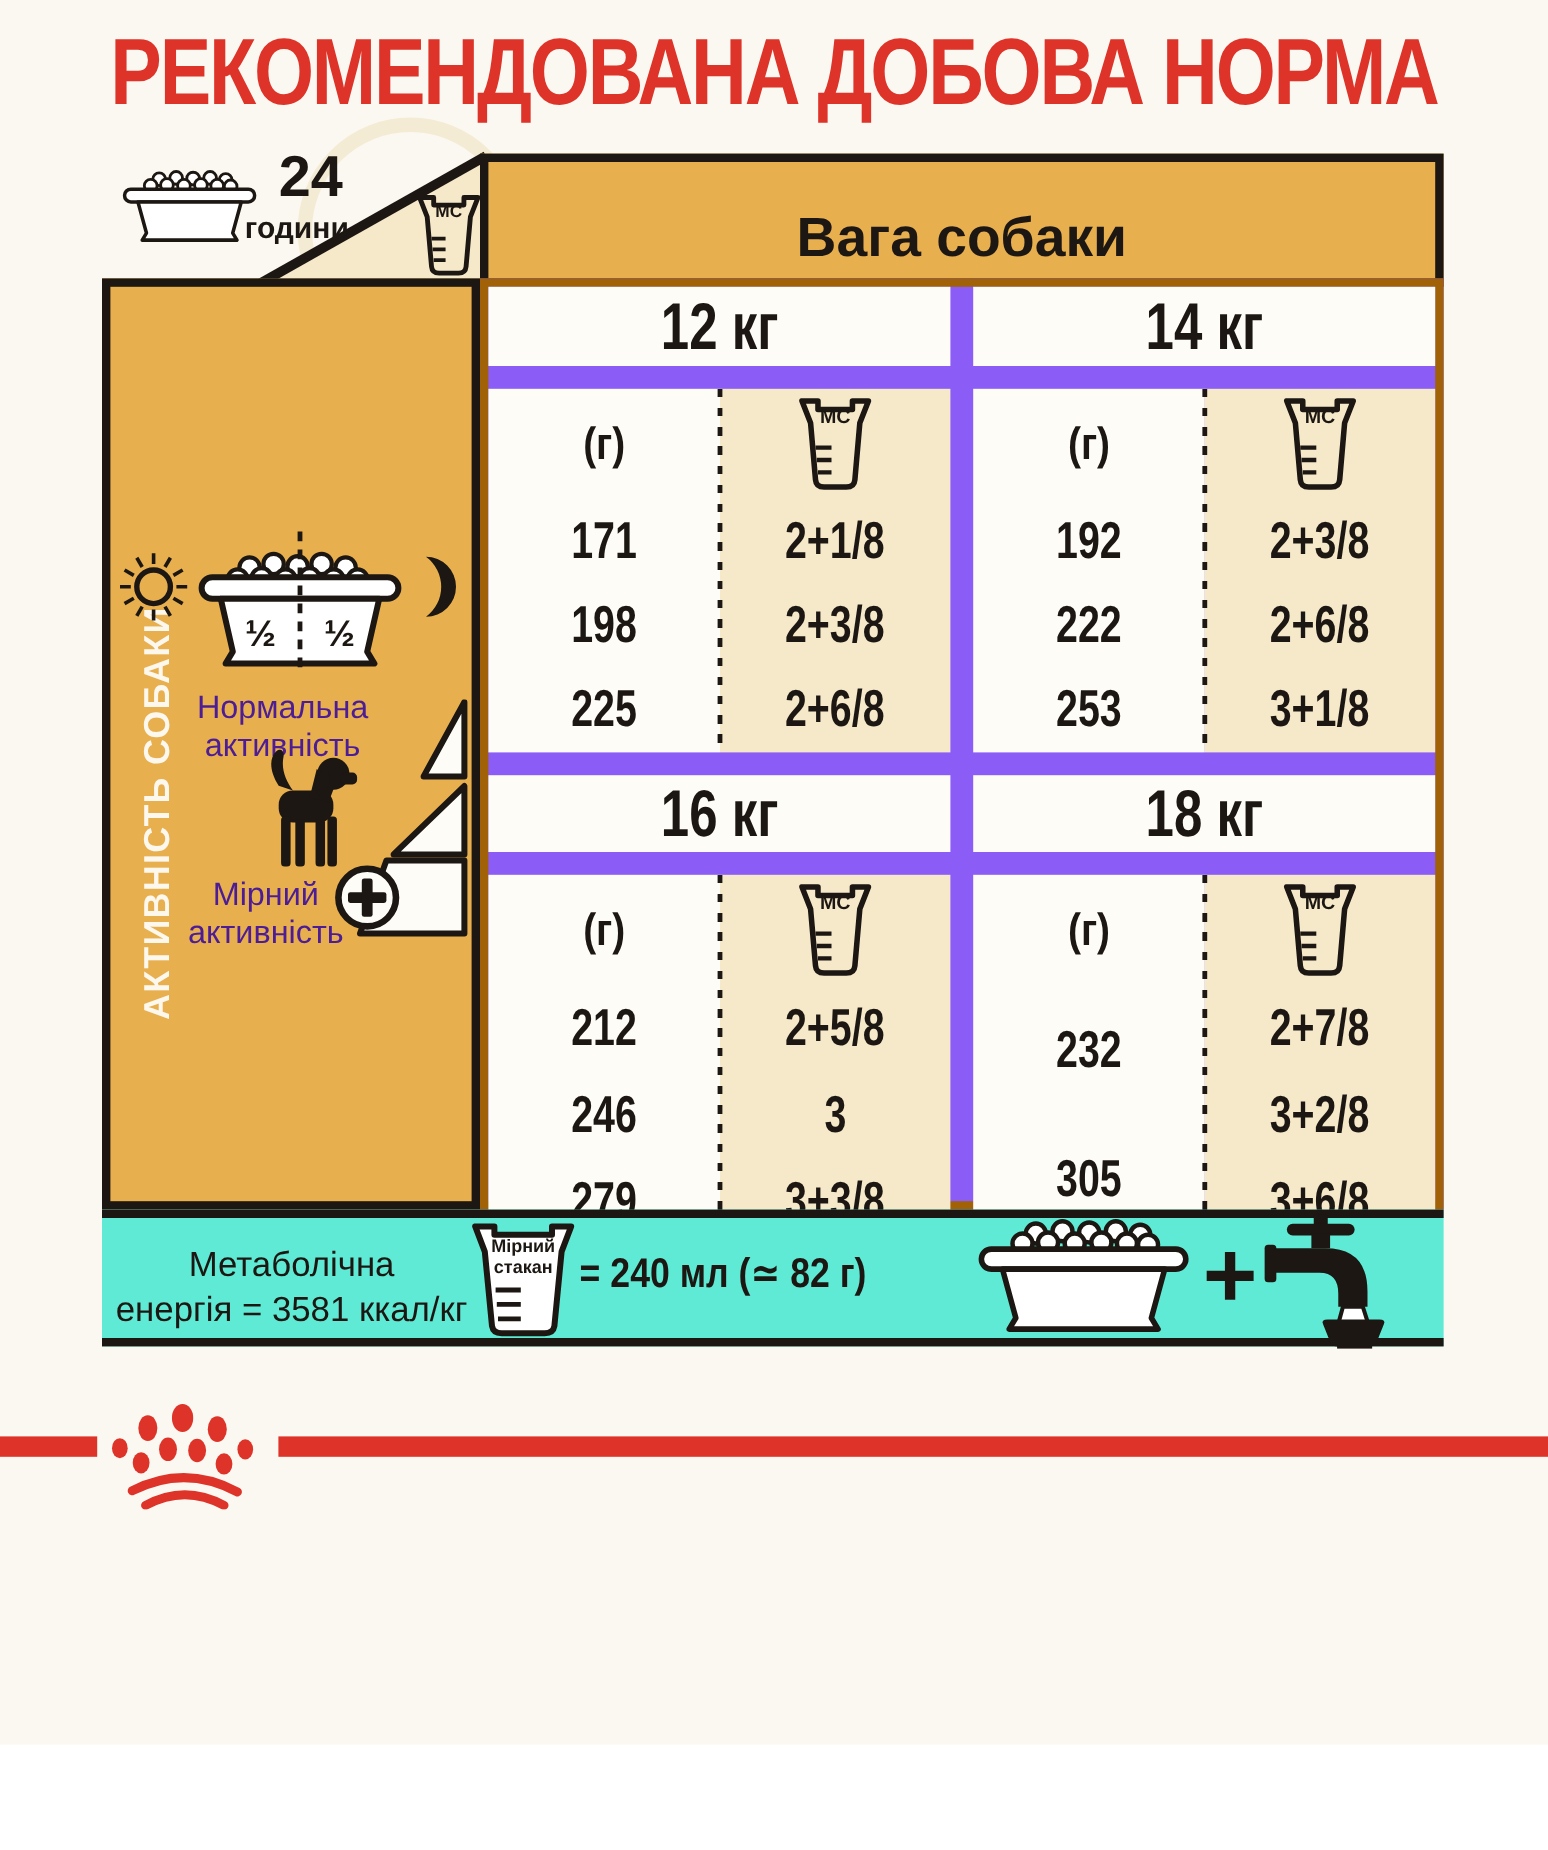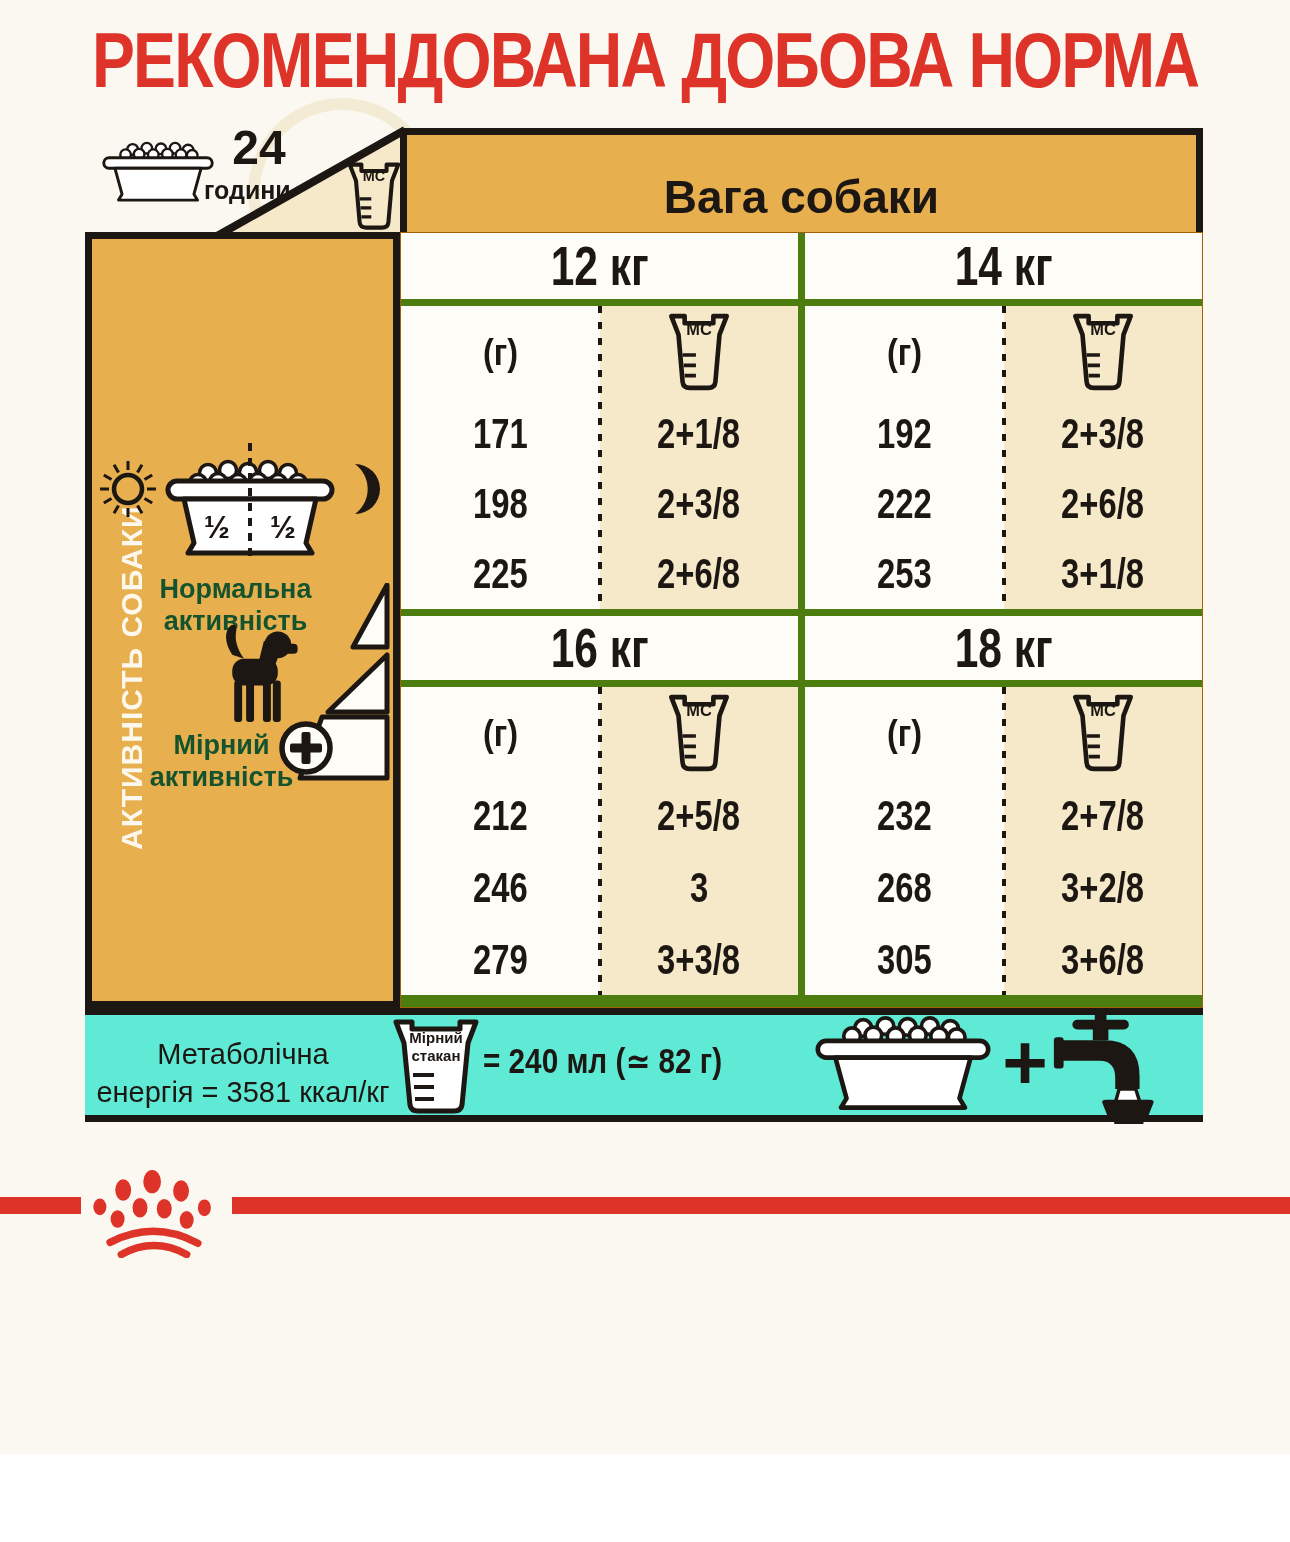--- a/index.html
+++ b/index.html
@@ -35,27 +35,27 @@
   
   .sidebar{
     left:85px; top:232px; width:315px; height:776px;
     background:#e8af4f; border:7px solid #1c1712; box-sizing:border-box;
   }
   .vlabel{
     left:-125px; top:426px; width:330px; height:40px; line-height:40px;
     text-align:center; transform:rotate(-90deg);
     color:#fdf8ee; font-size:30px; font-weight:bold; letter-spacing:1px; white-space:nowrap;
   }
-  .side-label{ text-align:center; font-size:27px; line-height:32px; font-weight:bold; color:#14532d;}
+  .side-label{ text-align:center; font-size:27px; line-height:32px; font-weight:normal; color:#4c1d95;}
   
   .grid{
     left:400px; top:232px; width:803px; height:776px;
-    background:#4d7c0f; border:1px solid #a16207; box-sizing:border-box;
+    background:#8b5cf6; border:7px solid #a16207; box-sizing:border-box;
     display:grid; grid-template-columns:1fr 1fr;
-    grid-template-rows:66px 303px 64px 308px; gap:7px;
+    grid-template-rows:66px 303px 64px 308px; gap:19px;
   }
   .wcell{background:#fdfcf6; display:flex; align-items:center; justify-content:center;}
   .wcell span{font-size:50px; font-weight:bold; transform:scale(0.85,1.1); white-space:nowrap;}
   .dcell{position:relative; display:flex;}
   .gcol{width:50%; background:#fdfcf6; display:flex; flex-direction:column;}
   .mcol{width:50%; background:#f6e9ca; display:flex; flex-direction:column;}
   .dots{
     position:absolute; top:0; bottom:0; left:calc(50% - 2px); width:4px;
     background:repeating-linear-gradient(to bottom,#1c1712 0 7px,transparent 7px 16px);
   }
@@ -333,23 +333,20 @@
 
     <div class="dcell">
       <div class="gcol">
         <div class="chead">
             <span class="g">(г)</span>
           </div>
         <div class="vrow">
             <span>232</span>
           </div>
         <div class="vrow">
-            <span>268</span>
-          </div>
-        <div class="vrow">
             <span>305</span>
           </div>
       </div>
       <div class="mcol">
         <div class="chead">
           <svg width="62" height="80" viewBox="0 0 60 78">
             <path d="M3 4 H16 V11 H44 V4 H57 L50 22 L46 68 Q45.5 74 39 74 H21 Q14.5 74 14 68 L10 22 Z" fill="none" stroke="#1c1712" stroke-width="4.5" stroke-linejoin="round"></path>
             <path d="M14 42 H27 M15 52 H27 M16 62 H27" stroke="#1c1712" stroke-width="3.5"></path>
             <text x="30" y="22" text-anchor="middle" font-size="16" font-weight="bold" fill="#1c1712">MC</text>
           </svg>

